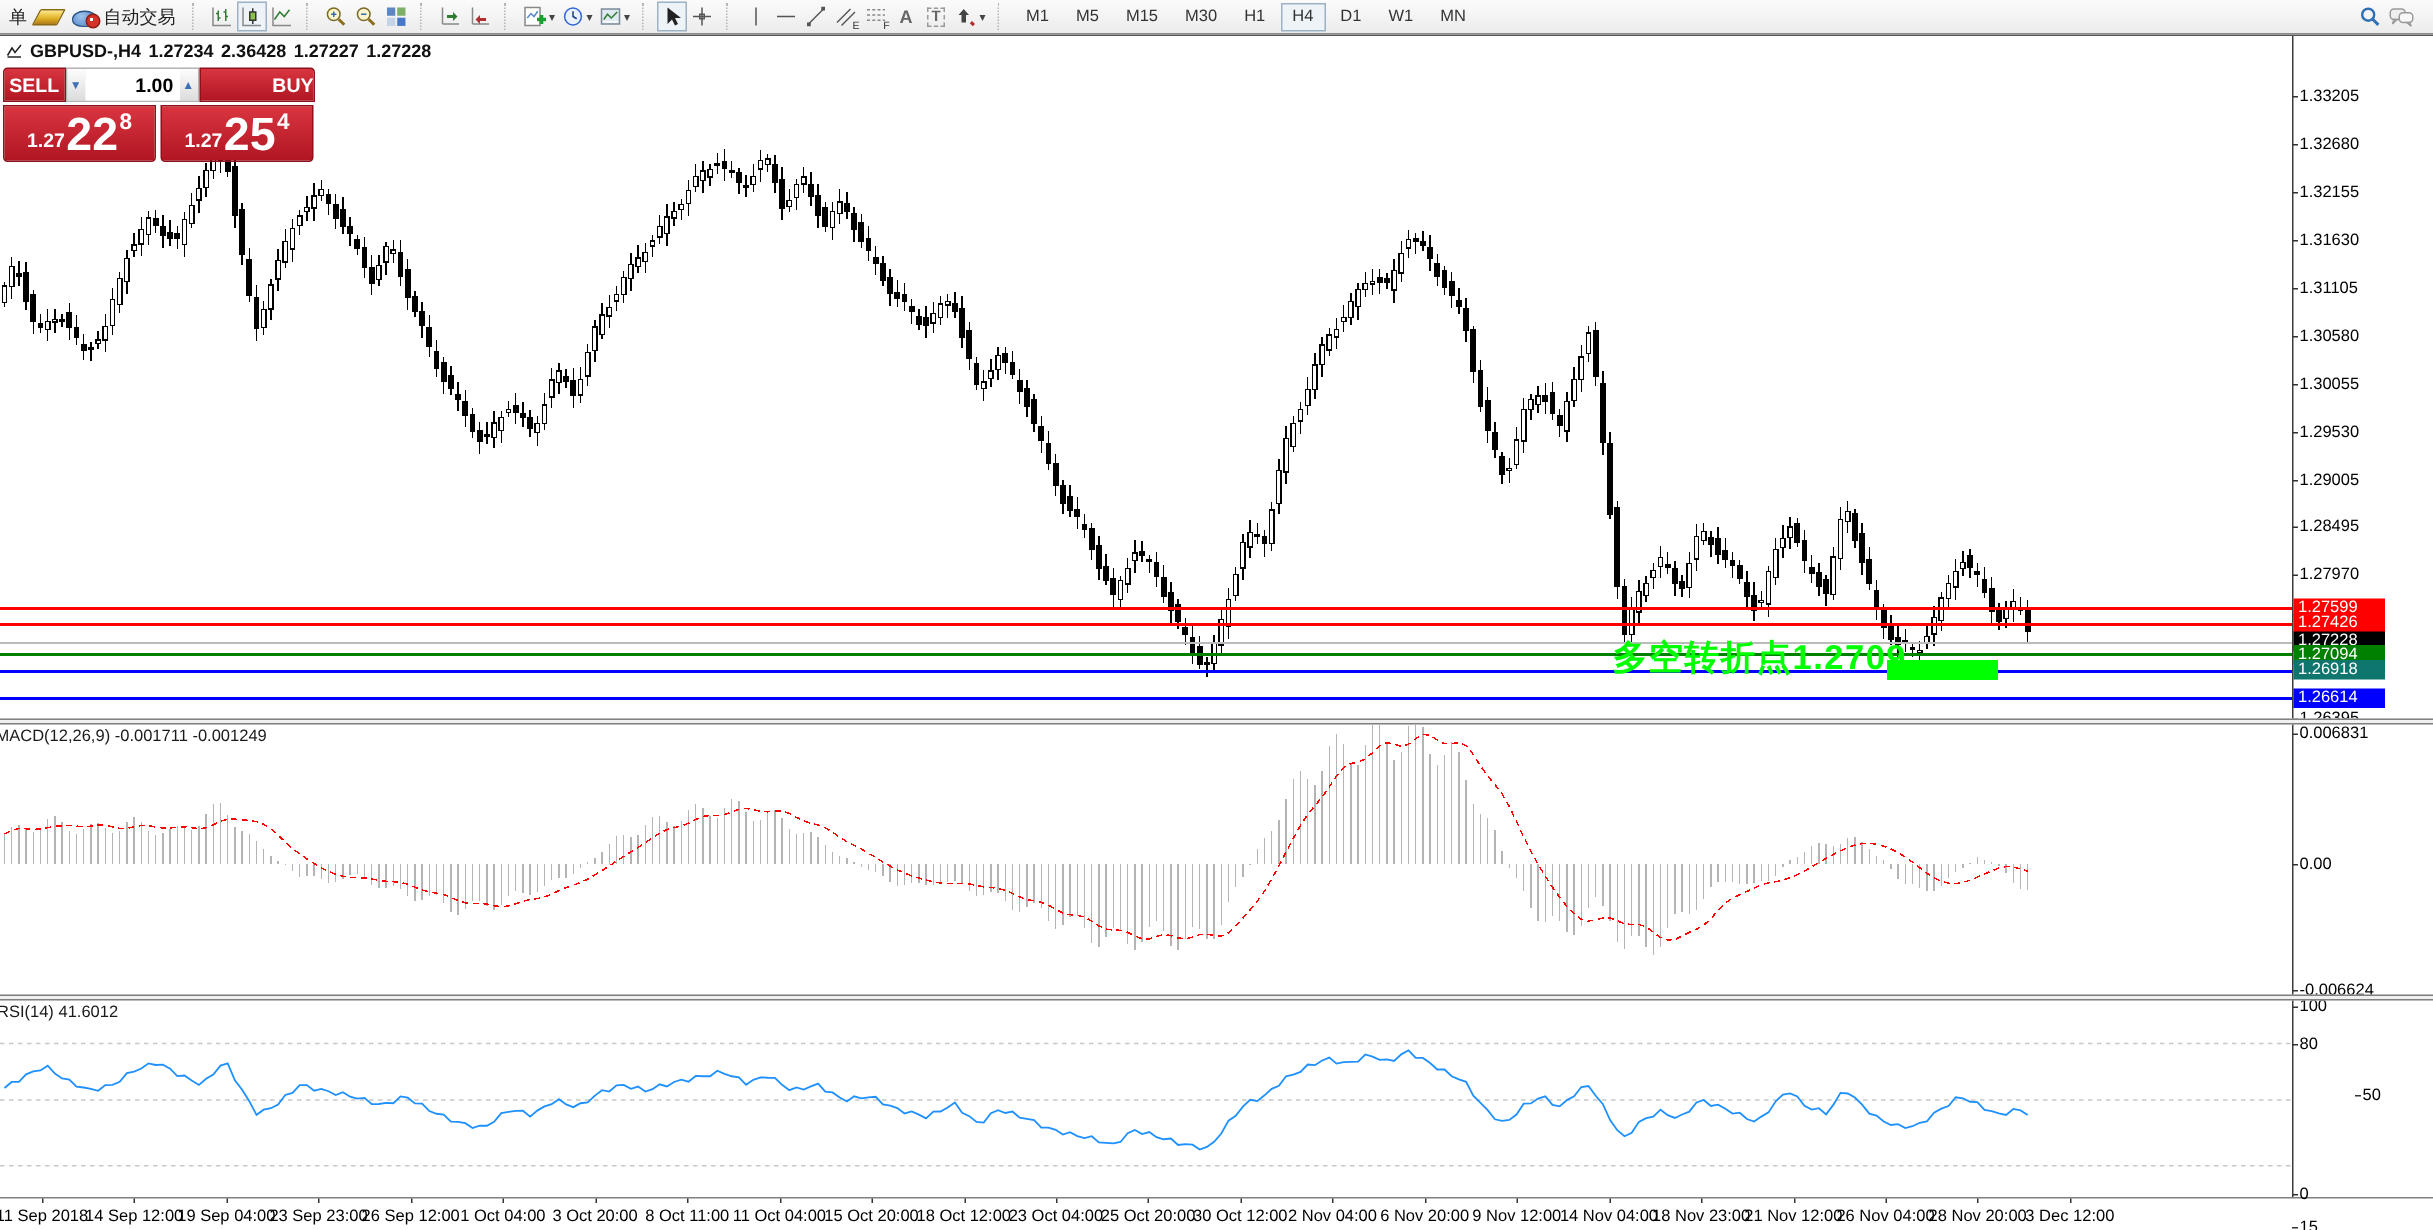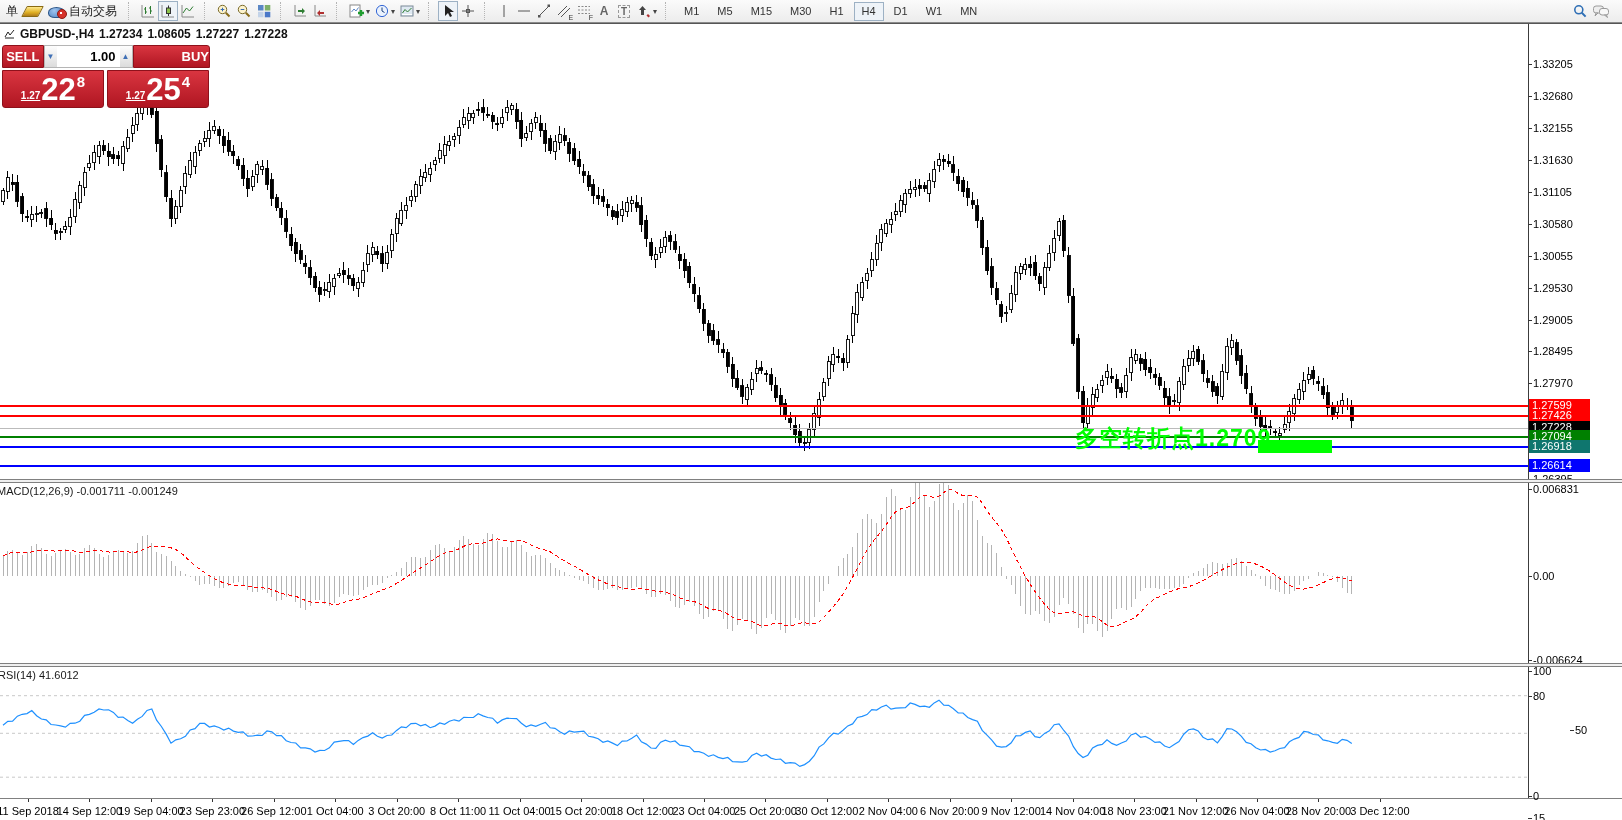--- a/index.html
+++ b/index.html
@@ -57,21 +57,21 @@
     border:1px solid #8e111b;display:flex;align-items:center;justify-content:center;}
   .sellbtn{width:70px;border-radius:3px 0 0 0;}
   .buybtn{width:47px;border-radius:0 3px 0 0;padding-left:48px;}
   .volbox{width:89px;display:flex;background:#ececec;border:1px solid #b5b5b5;box-sizing:border-box;}
   .spin{width:16px;background:linear-gradient(#fdfdfd,#dcdcdc);border:0;color:#3f6fb5;font-size:8px;padding:0;}
   .volinput{width:55px;border:0;outline:none;text-align:right;font-size:13px;font-weight:bold;
     font-family:inherit;padding:0 4px;background:#fff;}
   .trow2{display:flex;gap:3px;margin-top:2px;height:38px;}
   .qbox{width:102px;box-sizing:border-box;display:flex;align-items:flex-end;justify-content:center;
     padding-bottom:3px;border-radius:0 0 3px 3px;}
-  .qpre{font-size:10px;font-weight:bold;margin:0 1px 3px 0;text-decoration:underline;}
+  .qpre{font-size:13px;font-weight:bold;margin:0 1px 3px 0;}
   .qbig{font-size:31px;font-weight:bold;line-height:28px;}
   .qsup{font-size:15px;font-weight:bold;margin:0 0 14px 1px;}
 </style>
 </head>
 <body>
 
 <div class="toolbar">
   <button class="tb-btn tb-txt">单</button>
   <button class="tb-btn">
     <span class="goldbar"></span>
@@ -1198,21 +1198,21 @@
       <div class="dtick" style="left: 1379.9px;"></div>
     </div>
 
   <div class="hdr">
     <svg width="11" height="10">
         <polyline points="1,8 4,3 6,6 10,1" stroke="#222" fill="none"></polyline>
         <path d="M1 9h9" stroke="#222"></path>
       </svg>
     <span>GBPUSD-,H4</span>
     <span>1.27234</span>
-    <span>1.08605</span>
+    <span>2.36428</span>
     <span>1.27227</span>
     <span>1.27228</span>
   </div>
 
   <div class="ind-label" style="left:-3px;top:461px;">
     <span>MACD(12,26,9)</span>
     <span>-0.001711</span>
     <span>-0.001249</span>
   </div>
   <div class="ind-label" style="left:-2px;top:645px;">

